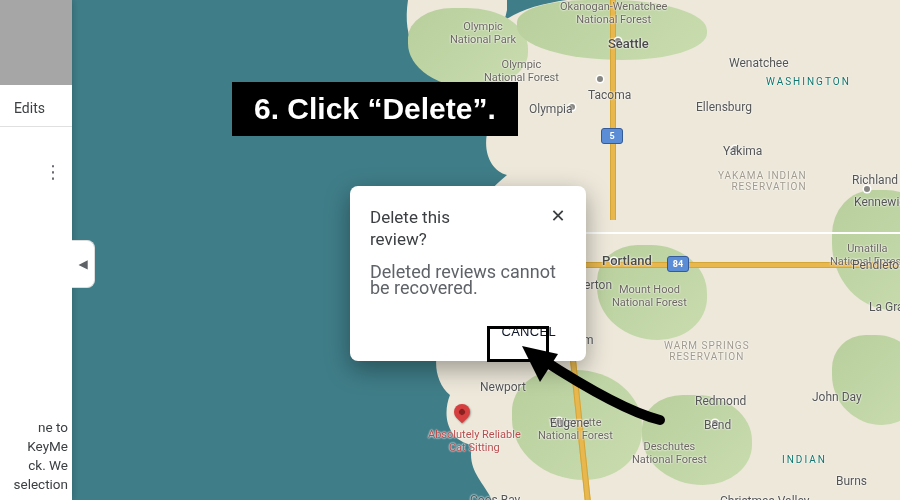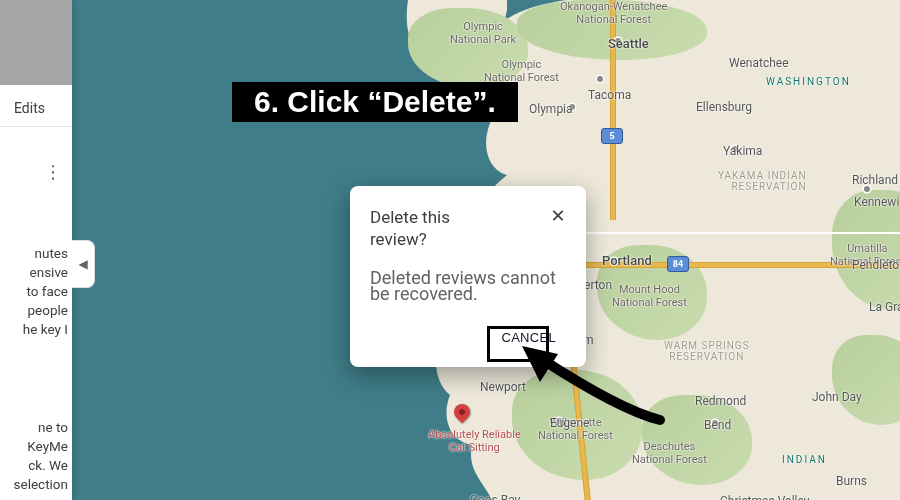--- a/index.html
+++ b/index.html
@@ -26,45 +26,40 @@
   .city-dot{position:absolute;width:6px;height:6px;border-radius:50%;background:#878682;box-shadow:0 0 0 1.5px #fff}
   .hwy-shield{position:absolute;width:20px;height:14px;background:#5b8dd6;border:1px solid #355a99;border-radius:3px;color:#fff;font-size:9px;font-weight:bold;text-align:center;line-height:14px}
   .hwy-v{position:absolute;width:4px;background:#e8b84f;border-left:1px solid #d4a537;border-right:1px solid #d4a537}
   .hwy-h{position:absolute;height:4px;background:#e8b84f;border-top:1px solid #d4a537;border-bottom:1px solid #d4a537}
   .road{position:absolute;background:#fff}
   .pin{position:absolute;width:16px;height:16px;background:#d53f3f;border-radius:50% 50% 50% 0;transform:rotate(-45deg);box-shadow:0 1px 2px rgba(0,0,0,.4)}
   .pin::after{content:'';position:absolute;left:5px;top:5px;width:6px;height:6px;background:#8b2020;border-radius:50%}
   .pin-label{position:absolute;font-size:11px;color:#b84d4d;white-space:nowrap;text-shadow:0 0 2px #fff,0 0 2px #fff}
   
   
-  .instruction{position:absolute;left:232px;top:82px;background:#000;color:#fff;font-weight:800;font-size:30px;padding:3px 22px;font-family:"Helvetica Neue",Arial,sans-serif;z-index:6}
+  .instruction{position:absolute;left:232px;top:82px;background:#000;color:#fff;font-weight:800;font-size:30px;padding:10px 22px;font-family:"Helvetica Neue",Arial,sans-serif;z-index:6}
   
   .dialog{position:absolute;left:350px;top:186px;width:196px;background:#fff;border-radius:8px;box-shadow:0 8px 24px rgba(0,0,0,.35);padding:20px 20px 14px 20px;z-index:5}
-  .dialog-title{font-size:17px;color:#3c4043;line-height:22px;margin:0 0 20px 0;font-weight:400;max-width:140px}
+  .dialog-title{font-size:17px;color:#3c4043;line-height:22px;margin:0 0 14px 0;font-weight:400;max-width:140px}
   .dialog-close{position:absolute;right:14px;top:16px;font-size:18px;color:#3c4043;background:none;border:none;cursor:pointer;width:28px;height:28px;font-weight:500}
   .dialog-body{font-size:18px;color:#5f6368;line-height:16px;margin-bottom:20px}
   .dialog-actions{display:flex;justify-content:flex-end;gap:8px}
   .btn-cancel{background:none;border:none;font-size:13px;font-weight:500;letter-spacing:.3px;color:#0f172a;padding:8px 10px;cursor:pointer}
   .btn-delete{background:none;border:none;font-size:13px;font-weight:500;letter-spacing:.3px;color:#1a73e8;padding:8px 10px;cursor:pointer}
   .highlight-box{position:absolute;border:3px solid #000;z-index:6;pointer-events:none}
   
   .arrow{position:absolute;z-index:6;pointer-events:none}
 </style>
 </head>
 <body>
 
 <div class="left-panel">
   <span class="edits-label">Edits</span>
   <div class="panel-divider"></div>
   <div class="more-dots">⋮</div>
-  <div class="review-text">nutes
-ensive
-to face
-people
-he key I</div>
   <div class="review-text2">ne to
 KeyMe
 ck. We
 selection</div>
 </div>
 <div class="left-shade"></div>
 <div class="collapse-handle">◀</div>
 
 <div class="map">
   <div class="ocean"></div>

